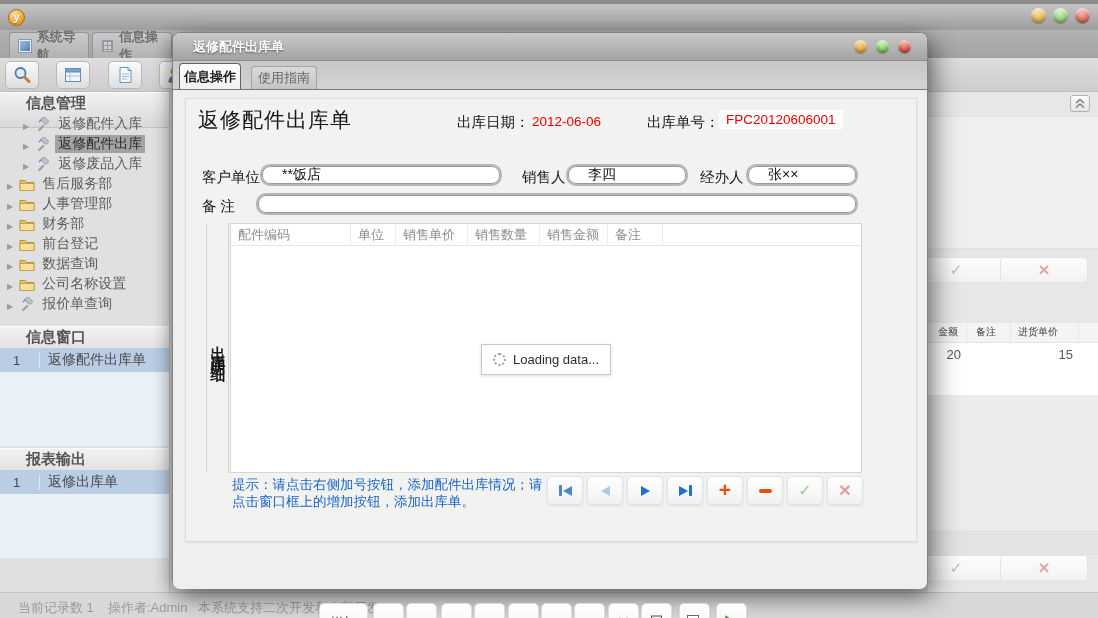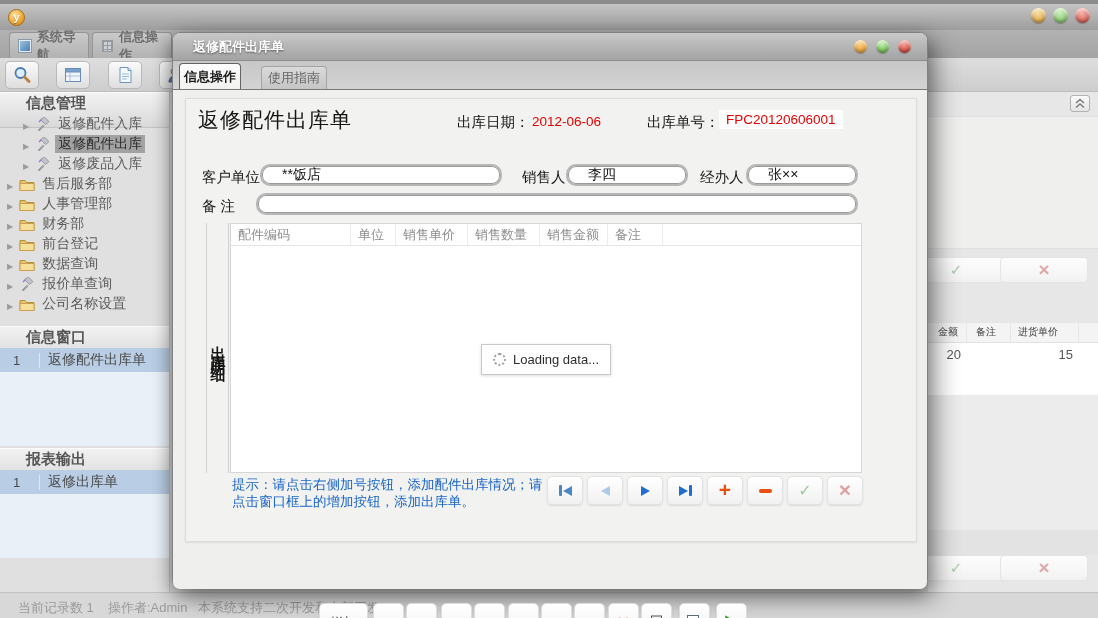--- a/index.html
+++ b/index.html
@@ -64,21 +64,21 @@
   .bgstrip{position:absolute;left:0;top:438px;width:170px;height:25px;background:#e3e3e3}
 
   
   .dialog{position:absolute;left:172px;top:32px;width:756px;height:556px;border-radius:8px;background:#efefed;border:1px solid #808080;box-shadow:7px 9px 26px rgba(0,0,0,.45),-3px 5px 16px rgba(0,0,0,.25);z-index:40}
   .dlg-titlebar{position:absolute;left:0;top:0;width:100%;height:28px;border-radius:7px 7px 0 0;background:linear-gradient(#c9c9c9,#a3a3a3);border-bottom:1px solid #8e8e8e}
   .dlg-title{line-height:27px;padding-left:20px;font-size:13px;font-weight:bold;color:#fff;text-shadow:0 1px 2px rgba(0,0,0,.5)}
   .dlg-controls{position:absolute;right:16px;top:7px;display:flex;gap:9px}
   .dlg-tabs{position:absolute;left:0;top:28px;width:100%;height:28px;background:linear-gradient(#c7c7c7,#d3d3d3)}
   .dtab{position:absolute;bottom:0;border-radius:4px 4px 0 0;display:flex;align-items:center;justify-content:center;font-size:13px}
   .dtab.active{left:6px;height:26px;width:62px;background:linear-gradient(#fdfdfd,#f1f1ef);border:1px solid #646464;border-bottom:none;color:#1e1e1e;font-weight:bold;z-index:2}
-  .dtab.idle{left:88px;height:23px;width:66px;background:linear-gradient(#dadada,#c5c5c5);border:1px solid #a4a4a4;border-bottom:none;color:#666}
+  .dtab.idle{left:78px;height:23px;width:66px;background:linear-gradient(#dadada,#c5c5c5);border:1px solid #a4a4a4;border-bottom:none;color:#666}
   .dlg-body{position:absolute;left:0;top:56px;width:100%;height:500px;border-top:1px solid #787878;background:#efefed;border-radius:0 0 7px 7px}
   .form-panel{position:absolute;left:12px;top:8px;width:732px;height:444px;background:#f2f2f0;border:1px solid #dcdcda;box-shadow:0 1px 2px rgba(0,0,0,.07)}
   .doc-title{position:absolute;left:12px;top:7px;font-size:21px;color:#141414;letter-spacing:1px}
   .flabel{position:absolute;font-size:14.5px;color:#161616;white-space:nowrap}
   .fval{position:absolute;font-size:13.5px;white-space:nowrap}
   .red{color:#e60000}
   .no-box{background:#fff;padding:2px 7px}
   .inp{position:absolute;height:22px;border:2px solid #b6b6b6;border-radius:10px;background:#fff;box-shadow:inset 0 0 0 1px #9a9a9a;font-size:14px;padding:0 20px;color:#111;font-family:inherit;outline:none}
   .detail-strip{position:absolute;left:20px;top:124px;width:23px;height:250px;border-left:1px solid #d2d2d2;border-right:1px solid #d2d2d2;display:flex;align-items:center;justify-content:center}
   .vtext{writing-mode:vertical-rl;text-orientation:upright;letter-spacing:7px;font-size:15px;font-weight:bold;color:#161616}
@@ -250,37 +250,37 @@
             <svg width="16" height="13" viewBox="0 0 16 13">
               <path d="M1 2.5 h5 l1.5 2 H15 v8 H1 z" fill="#e8c466" stroke="#b8903a"></path>
               <path d="M1 5.5 h14 v7 H1 z" fill="#f6df96" stroke="#c8a04c"></path>
             </svg>
           </span>
         <span class="tlabel">数据查询</span>
       </div>
       <div class="titem">
         <span class="arr"></span>
         <span class="ticon">
+            <svg width="16" height="13" viewBox="0 0 16 13">
+              <path d="M1 2.5 h5 l1.5 2 H15 v8 H1 z" fill="#e8c466" stroke="#b8903a"></path>
+              <path d="M1 5.5 h14 v7 H1 z" fill="#f6df96" stroke="#c8a04c"></path>
+            </svg>
+          </span>
+        <span class="tlabel">公司名称设置</span>
+      </div>
+      <div class="titem">
+        <span class="arr"></span>
+        <span class="ticon">
             <svg width="14" height="14" viewBox="0 0 14 14">
               <path d="M3 5 L6 2" stroke="#9a6ad8" stroke-width="1.2"></path>
               <rect x="1" y="10" width="8" height="2.2" rx="1" transform="rotate(-45 5 11)" fill="#9aa0a6"></rect>
               <rect x="5.5" y="1.5" width="7" height="4.5" rx="1" transform="rotate(45 9 3.5)" fill="#c0c4ca" stroke="#8a8f96" stroke-width="0.8"></rect>
             </svg>
           </span>
         <span class="tlabel">报价单查询</span>
-      </div>
-      <div class="titem">
-        <span class="arr"></span>
-        <span class="ticon">
-            <svg width="16" height="13" viewBox="0 0 16 13">
-              <path d="M1 2.5 h5 l1.5 2 H15 v8 H1 z" fill="#e8c466" stroke="#b8903a"></path>
-              <path d="M1 5.5 h14 v7 H1 z" fill="#f6df96" stroke="#c8a04c"></path>
-            </svg>
-          </span>
-        <span class="tlabel">公司名称设置</span>
       </div>
     </div>
 
     <div class="side-header" style="top:234px">信息窗口</div>
     <div class="srow" style="top:256px">
       <span class="num">1</span>
       <span class="slabel">返修配件出库单</span>
     </div>
     <div class="lightblue" style="top:280px;height:74px"></div>
 

